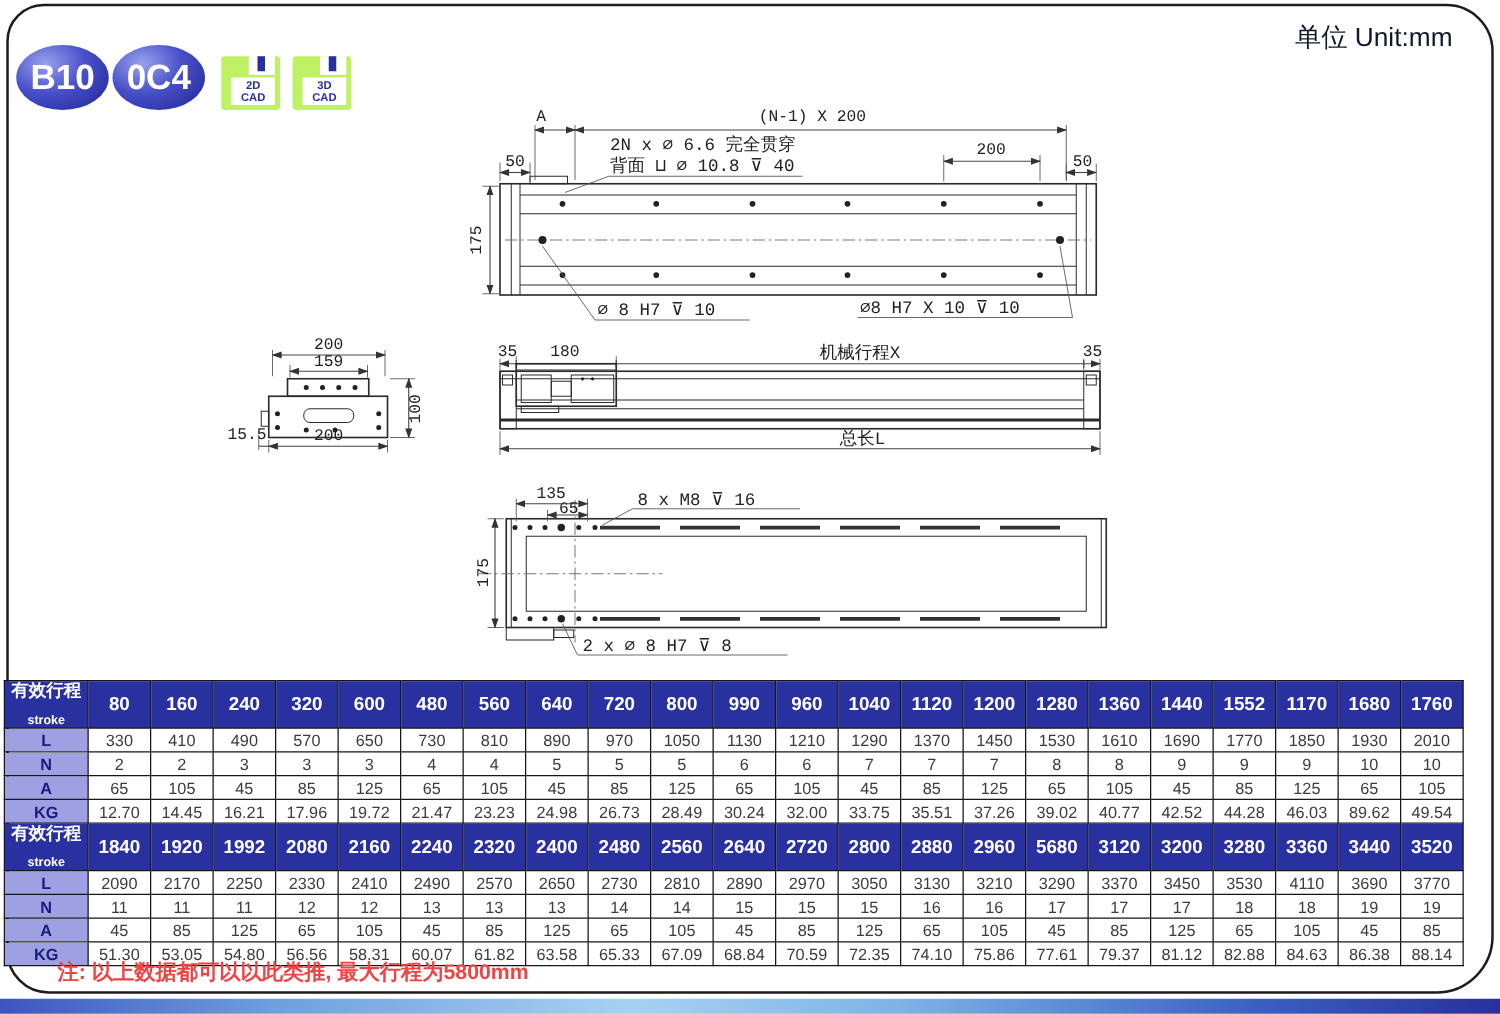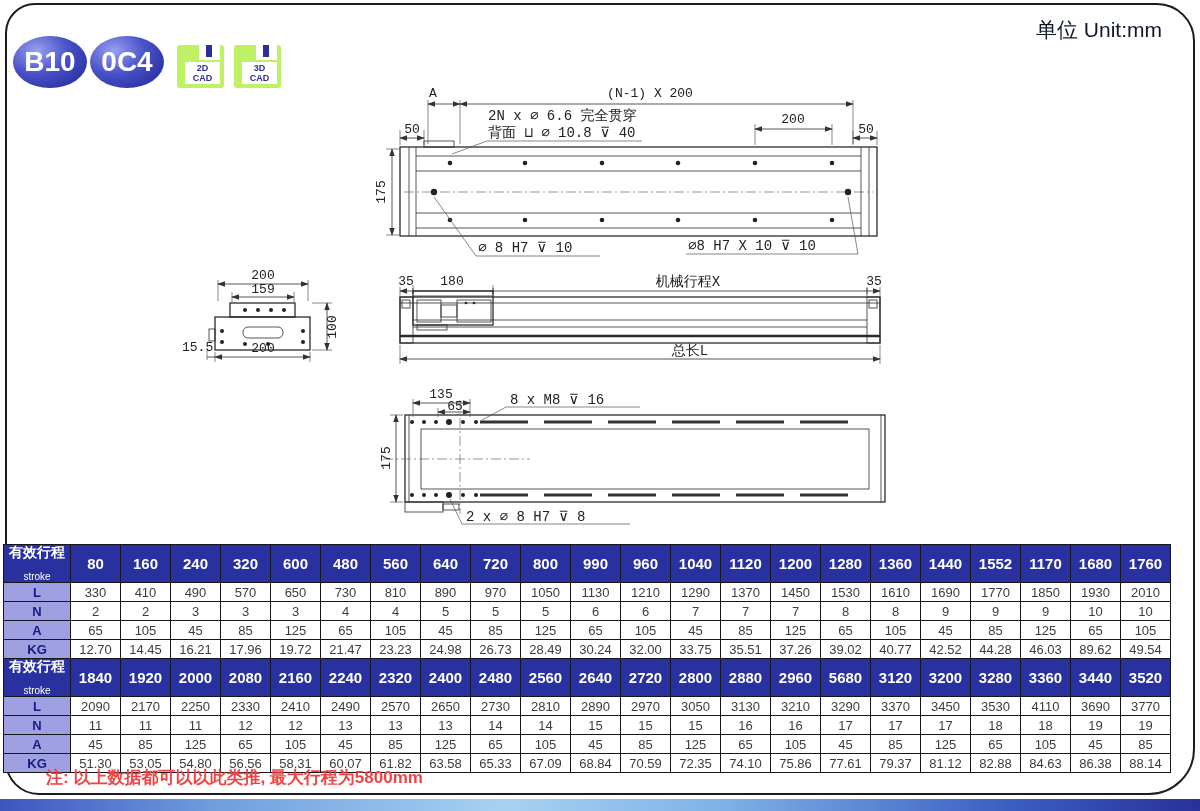--- a/index.html
+++ b/index.html
@@ -37,21 +37,21 @@
   .ext-ln{stroke:#555;stroke-width:0.7;fill:none;}
   .cl-ln{stroke:#666;stroke-width:0.7;fill:none;stroke-dasharray:10 3 2 3;}
   .hole{fill:#222;}
   text.dim{font:13px "Liberation Mono",monospace;fill:#222;}
   text.note{font:14px "Liberation Mono",monospace;fill:#222;}
   .spec-table{position:absolute;left:3px;top:544px;width:1168px;border-collapse:collapse;table-layout:fixed;}
   .spec-table th,.spec-table td{border:1px solid #15151c;padding:0;text-align:center;overflow:hidden;white-space:nowrap;}
   .hdr-row th{background:#29309f;color:#fff;height:35px;font-size:15px;font-weight:bold;}
   th.stroke-cell{width:66px;line-height:1.05;}
   .stroke-cn{font-size:14px;font-weight:bold;}
-  .stroke-en{font-size:10px;font-weight:normal;margin-top:12px;}
+  .stroke-en{font-size:10px;font-weight:bold;margin-top:12px;}
   .data-row td{height:18px;font-size:13px;color:#3c3c3c;background:#fff;}
   .data-row td.lbl-cell{background:#9fa0e2;color:#181a7e;font-weight:bold;}
   .note-text{position:absolute;left:46px;top:766px;font-size:17px;font-weight:bold;color:#ef4444;}
 </style>
 </head>
 <body>
 
 <div class="frame"></div>
 
 <div class="badges">
@@ -402,21 +402,21 @@
         <td class="val-cell">89.62</td>
         <td class="val-cell">49.54</td>
       </tr>
       <tr class="hdr-row">
         <th class="stroke-cell">
           <div class="stroke-cn">有效行程</div>
           <div class="stroke-en">stroke</div>
         </th>
         <th class="hdr-val">1840</th>
         <th class="hdr-val">1920</th>
-        <th class="hdr-val">2000</th>
+        <th class="hdr-val">1992</th>
         <th class="hdr-val">2080</th>
         <th class="hdr-val">2160</th>
         <th class="hdr-val">2240</th>
         <th class="hdr-val">2320</th>
         <th class="hdr-val">2400</th>
         <th class="hdr-val">2480</th>
         <th class="hdr-val">2560</th>
         <th class="hdr-val">2640</th>
         <th class="hdr-val">2720</th>
         <th class="hdr-val">2800</th>

